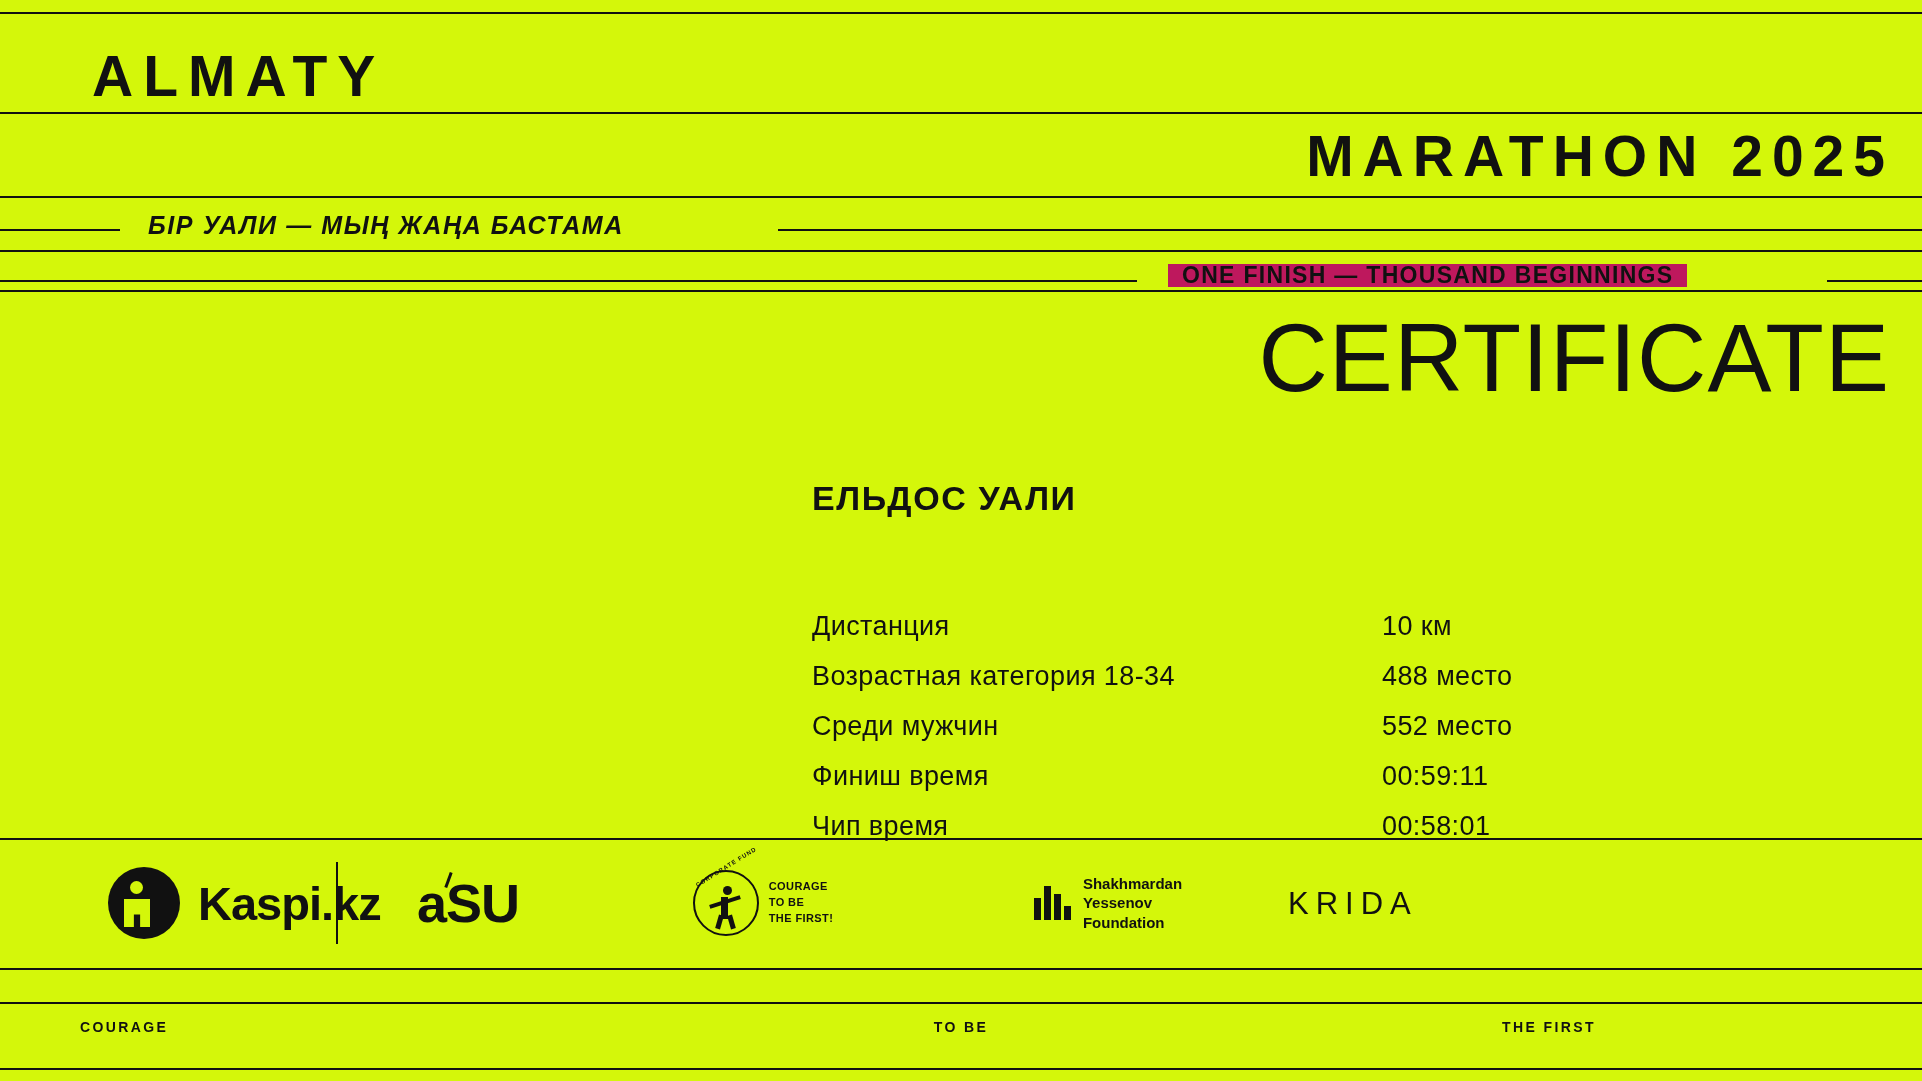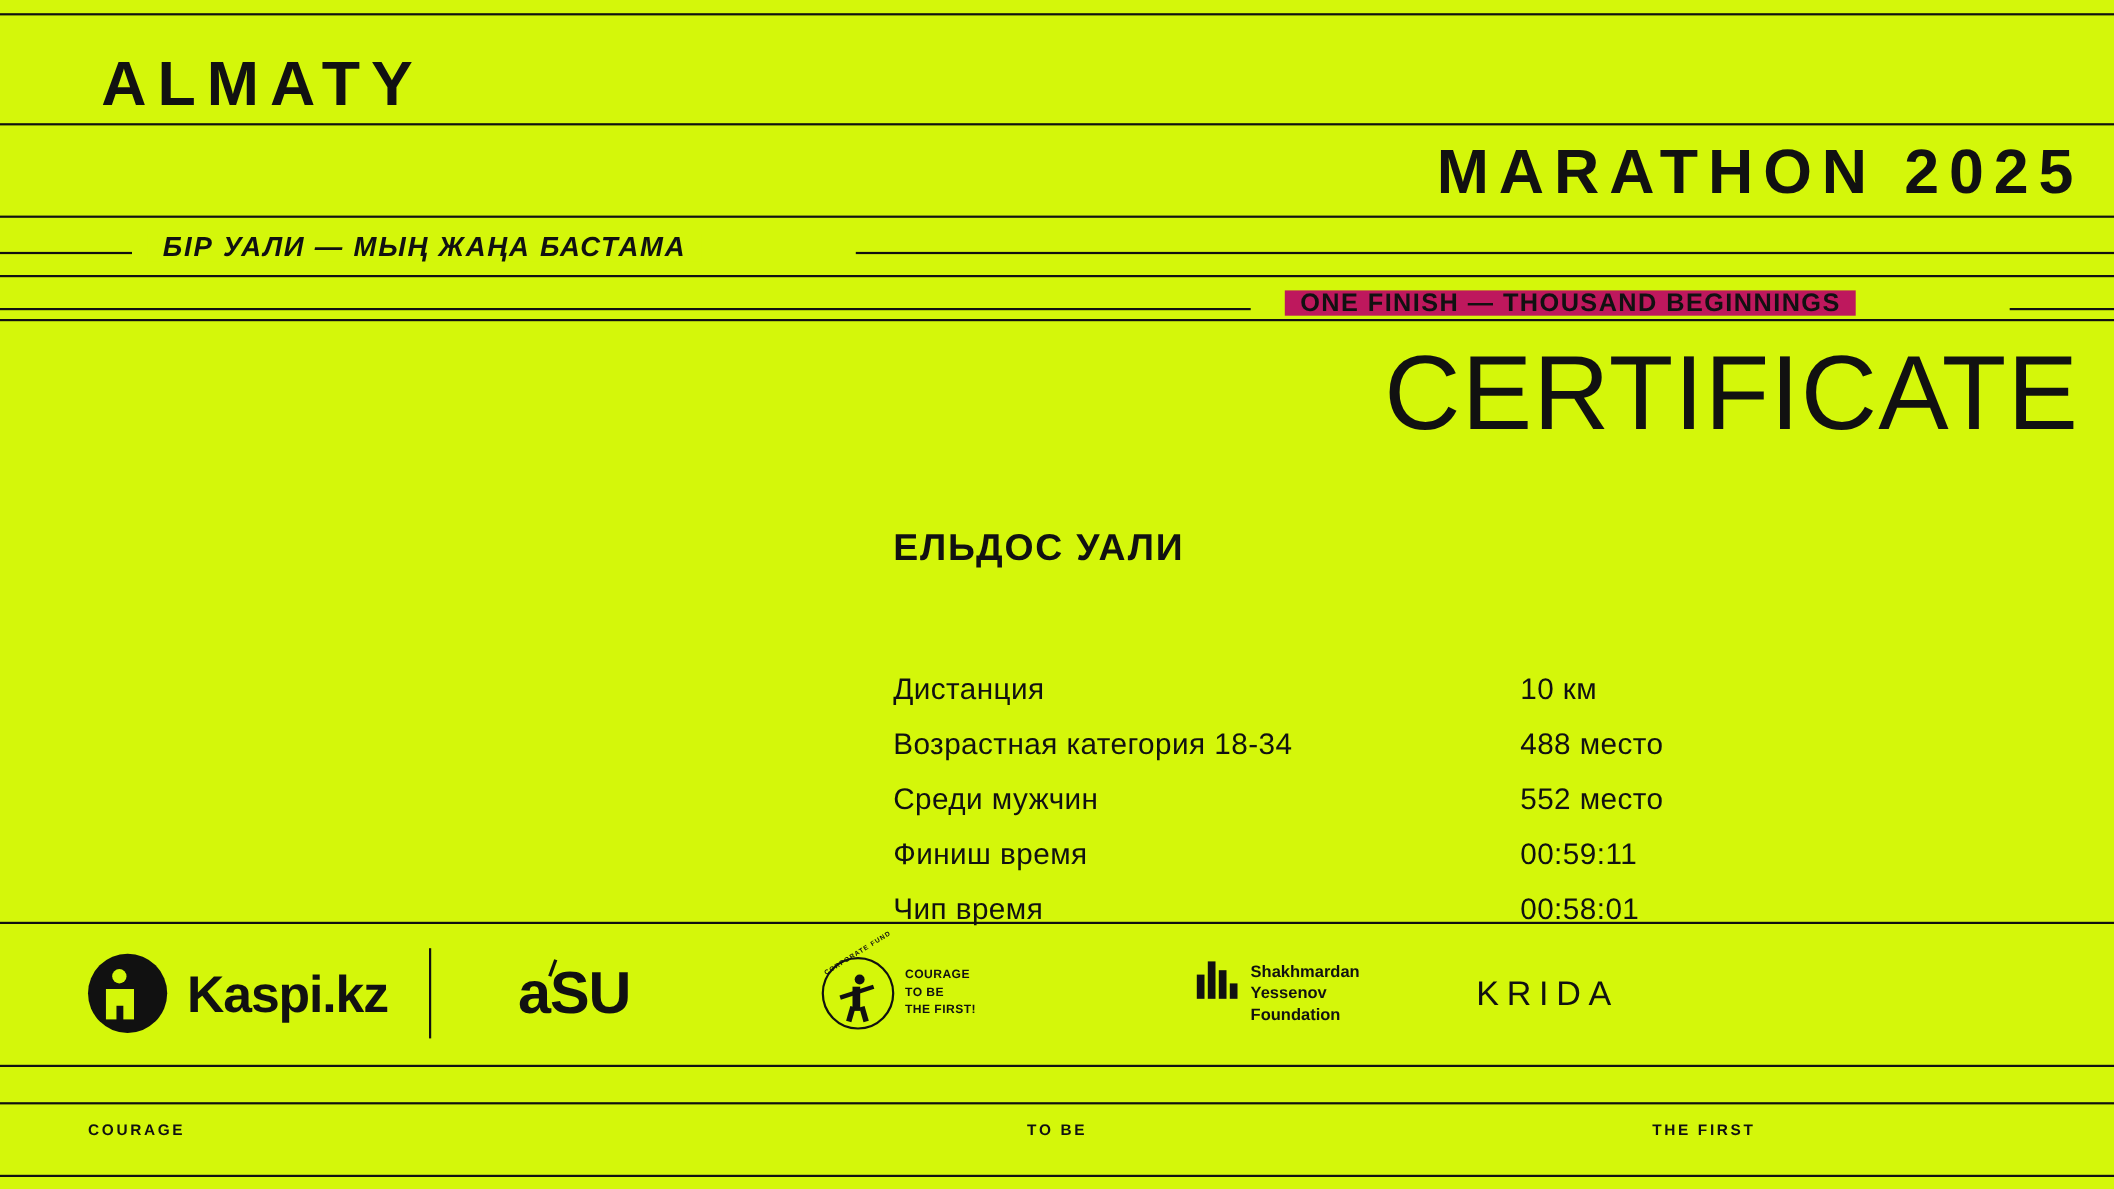--- a/index.html
+++ b/index.html
@@ -152,21 +152,21 @@
     height: 130px;
     display: flex;
     align-items: center;
   }
   .sponsor {
     display: flex;
     align-items: center;
     justify-content: center;
     height: 130px;
   }
-  .sp-kaspi  { width: 390px; padding-left: 80px; box-sizing: border-box; justify-content: flex-start; }
+  .sp-kaspi  { width: 336px; padding-left: 108px; box-sizing: border-box; justify-content: flex-start; }
   .divider-v {
     width: 2px;
     height: 82px;
     background: #111111;
   }
   .sp-asu    { width: 260px; }
   .sp-fund   { width: 330px; }
   .sp-shakh  { width: 360px; }
   .sp-krida  { flex: 1; justify-content: flex-start; padding-right: 80px; box-sizing: border-box; }
 
@@ -284,21 +284,21 @@
   }
   .fund-text {
     font-size: 11px;
     font-weight: 700;
     line-height: 1.45;
     letter-spacing: 0.4px;
   }
 
   .shakh {
     display: flex;
-    align-items: flex-start;
+    align-items: center;
     gap: 12px;
   }
   .shakh-mark {
     display: flex;
     align-items: flex-end;
     gap: 3px;
     height: 34px;
   }
   .shakh-mark i {
     display: block;

